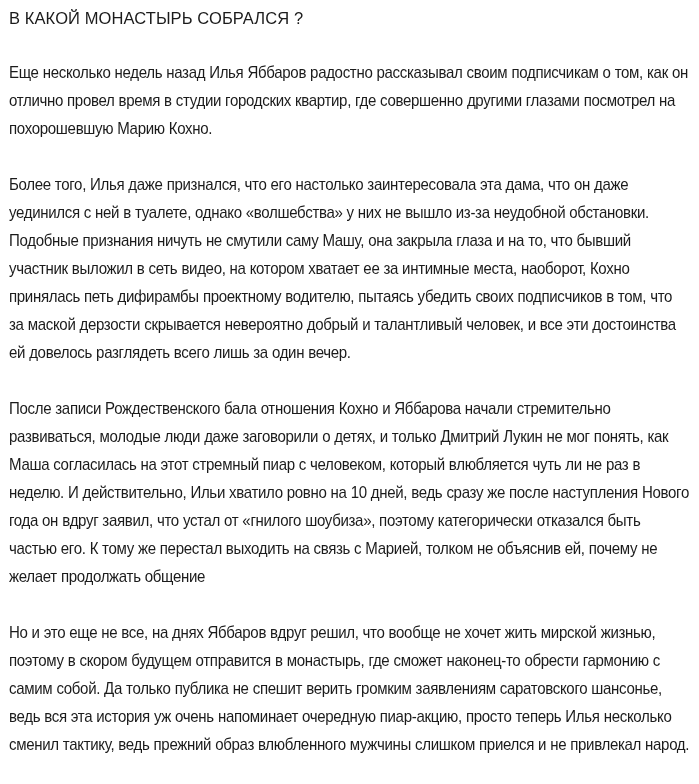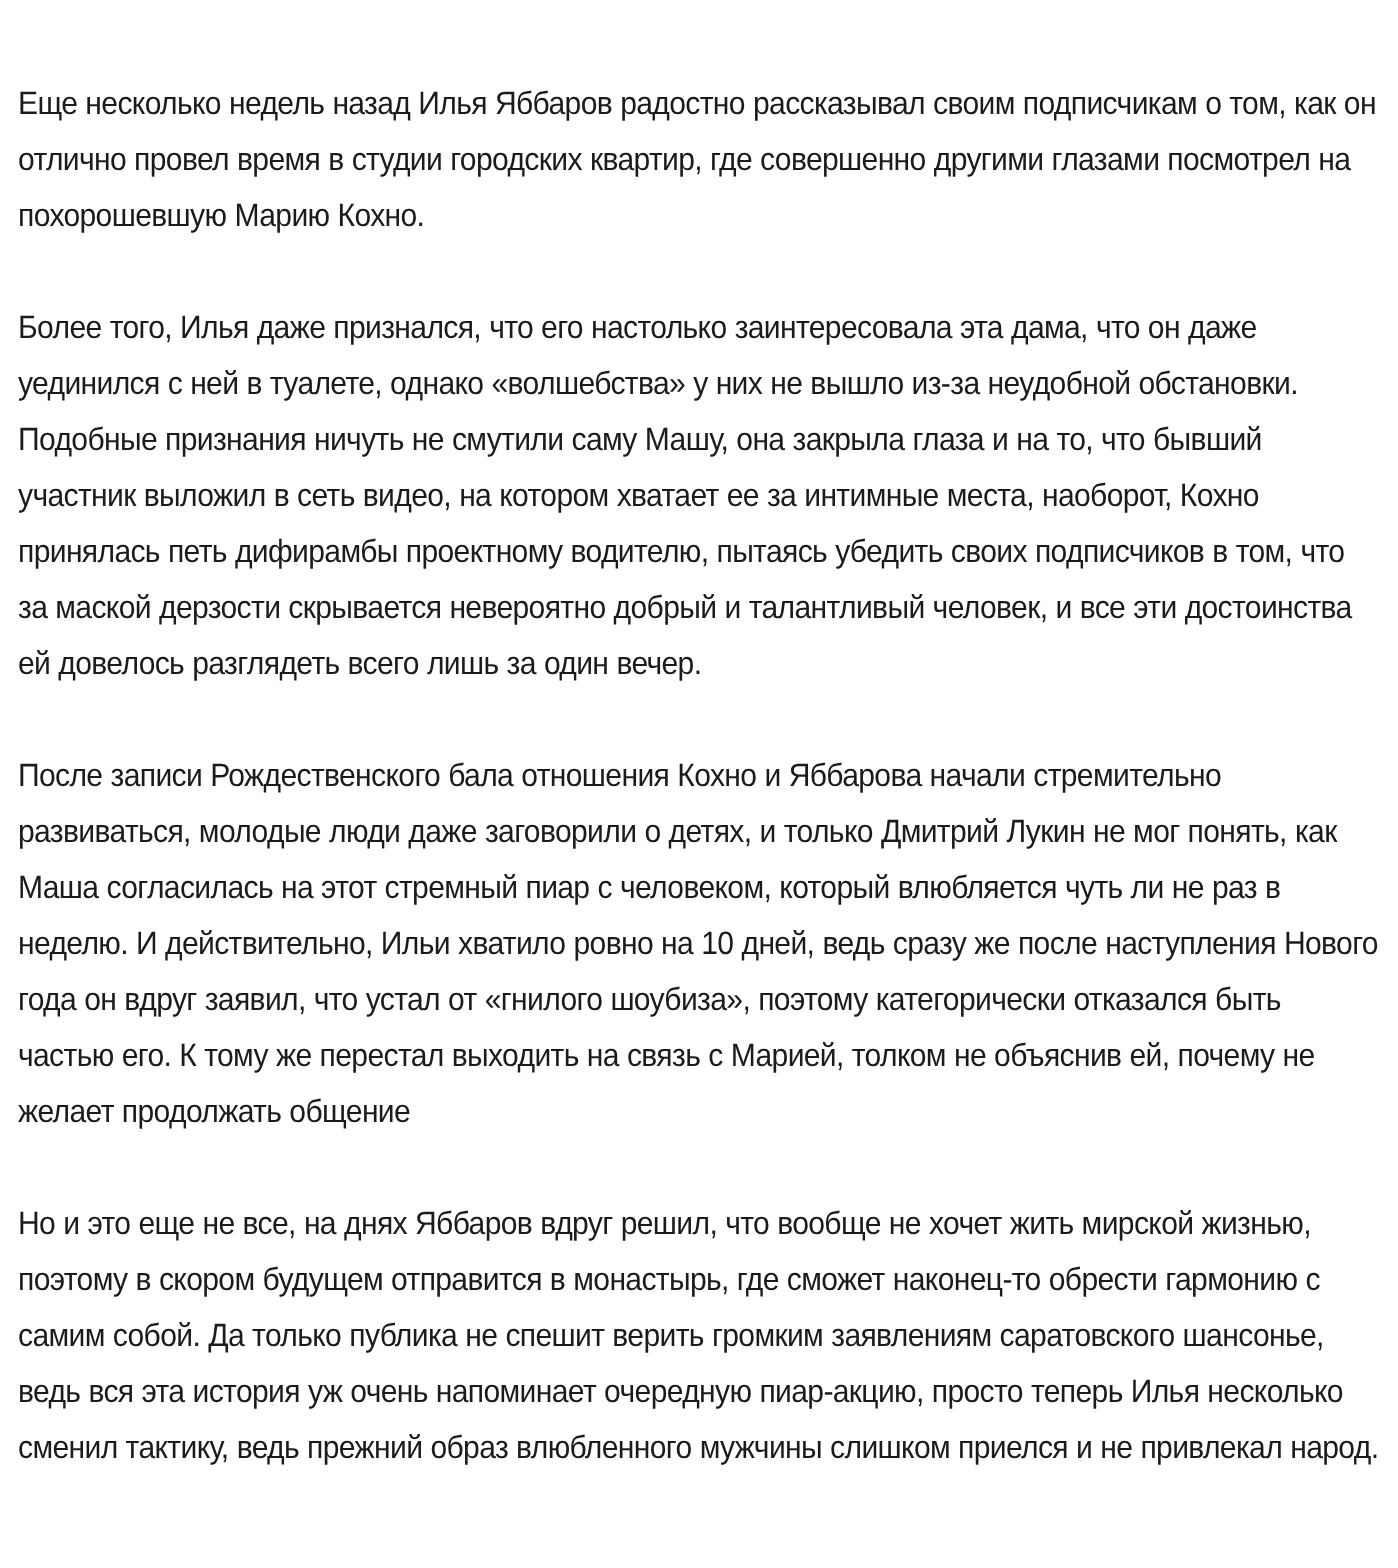--- a/index.html
+++ b/index.html
@@ -65,20 +65,21 @@
   
   .article-body {
     margin-top: 30px;
   }
 </style>
 </head>
 <body style="background: rgb(255, 255, 255); color: rgb(27, 27, 27);">
 
 <div class="article">
 
+  <h1 class="article-title">В КАКОЙ МОНАСТЫРЬ СОБРАЛСЯ ?</h1>
 
   <div class="article-body">
 
     <p class="article-paragraph">Еще несколько недель назад Илья Яббаров радостно рассказывал своим подписчикам о том, как он отлично провел время в студии городских квартир, где совершенно другими глазами посмотрел на похорошевшую Марию Кохно.</p>
 
     <p class="article-paragraph">Более того, Илья даже признался, что его настолько заинтересовала эта дама, что он даже уединился с ней в туалете, однако «волшебства» у них не вышло из-за неудобной обстановки. Подобные признания ничуть не смутили саму Машу, она закрыла глаза и на то, что бывший участник выложил в сеть видео, на котором хватает ее за интимные места, наоборот, Кохно принялась петь дифирамбы проектному водителю, пытаясь убедить своих подписчиков в том, что за маской дерзости скрывается невероятно добрый и талантливый человек, и все эти достоинства ей довелось разглядеть всего лишь за один вечер.</p>
 
     <p class="article-paragraph">После записи Рождественского бала отношения Кохно и Яббарова начали стремительно развиваться, молодые люди даже заговорили о детях, и только Дмитрий Лукин не мог понять, как Маша согласилась на этот стремный пиар с человеком, который влюбляется чуть ли не раз в неделю. И действительно, Ильи хватило ровно на 10 дней, ведь сразу же после наступления Нового года он вдруг заявил, что устал от «гнилого шоубиза», поэтому категорически отказался быть частью его. К тому же перестал выходить на связь с Марией, толком не объяснив ей, почему не желает продолжать общение</p>
 
     <p class="article-paragraph">Но и это еще не все, на днях Яббаров вдруг решил, что вообще не хочет жить мирской жизнью, поэтому в скором будущем отправится в монастырь, где сможет наконец-то обрести гармонию с самим собой. Да только публика не спешит верить громким заявлениям саратовского шансонье, ведь вся эта история уж очень напоминает очередную пиар-акцию, просто теперь Илья несколько сменил тактику, ведь прежний образ влюбленного мужчины слишком приелся и не привлекал народ.</p>

